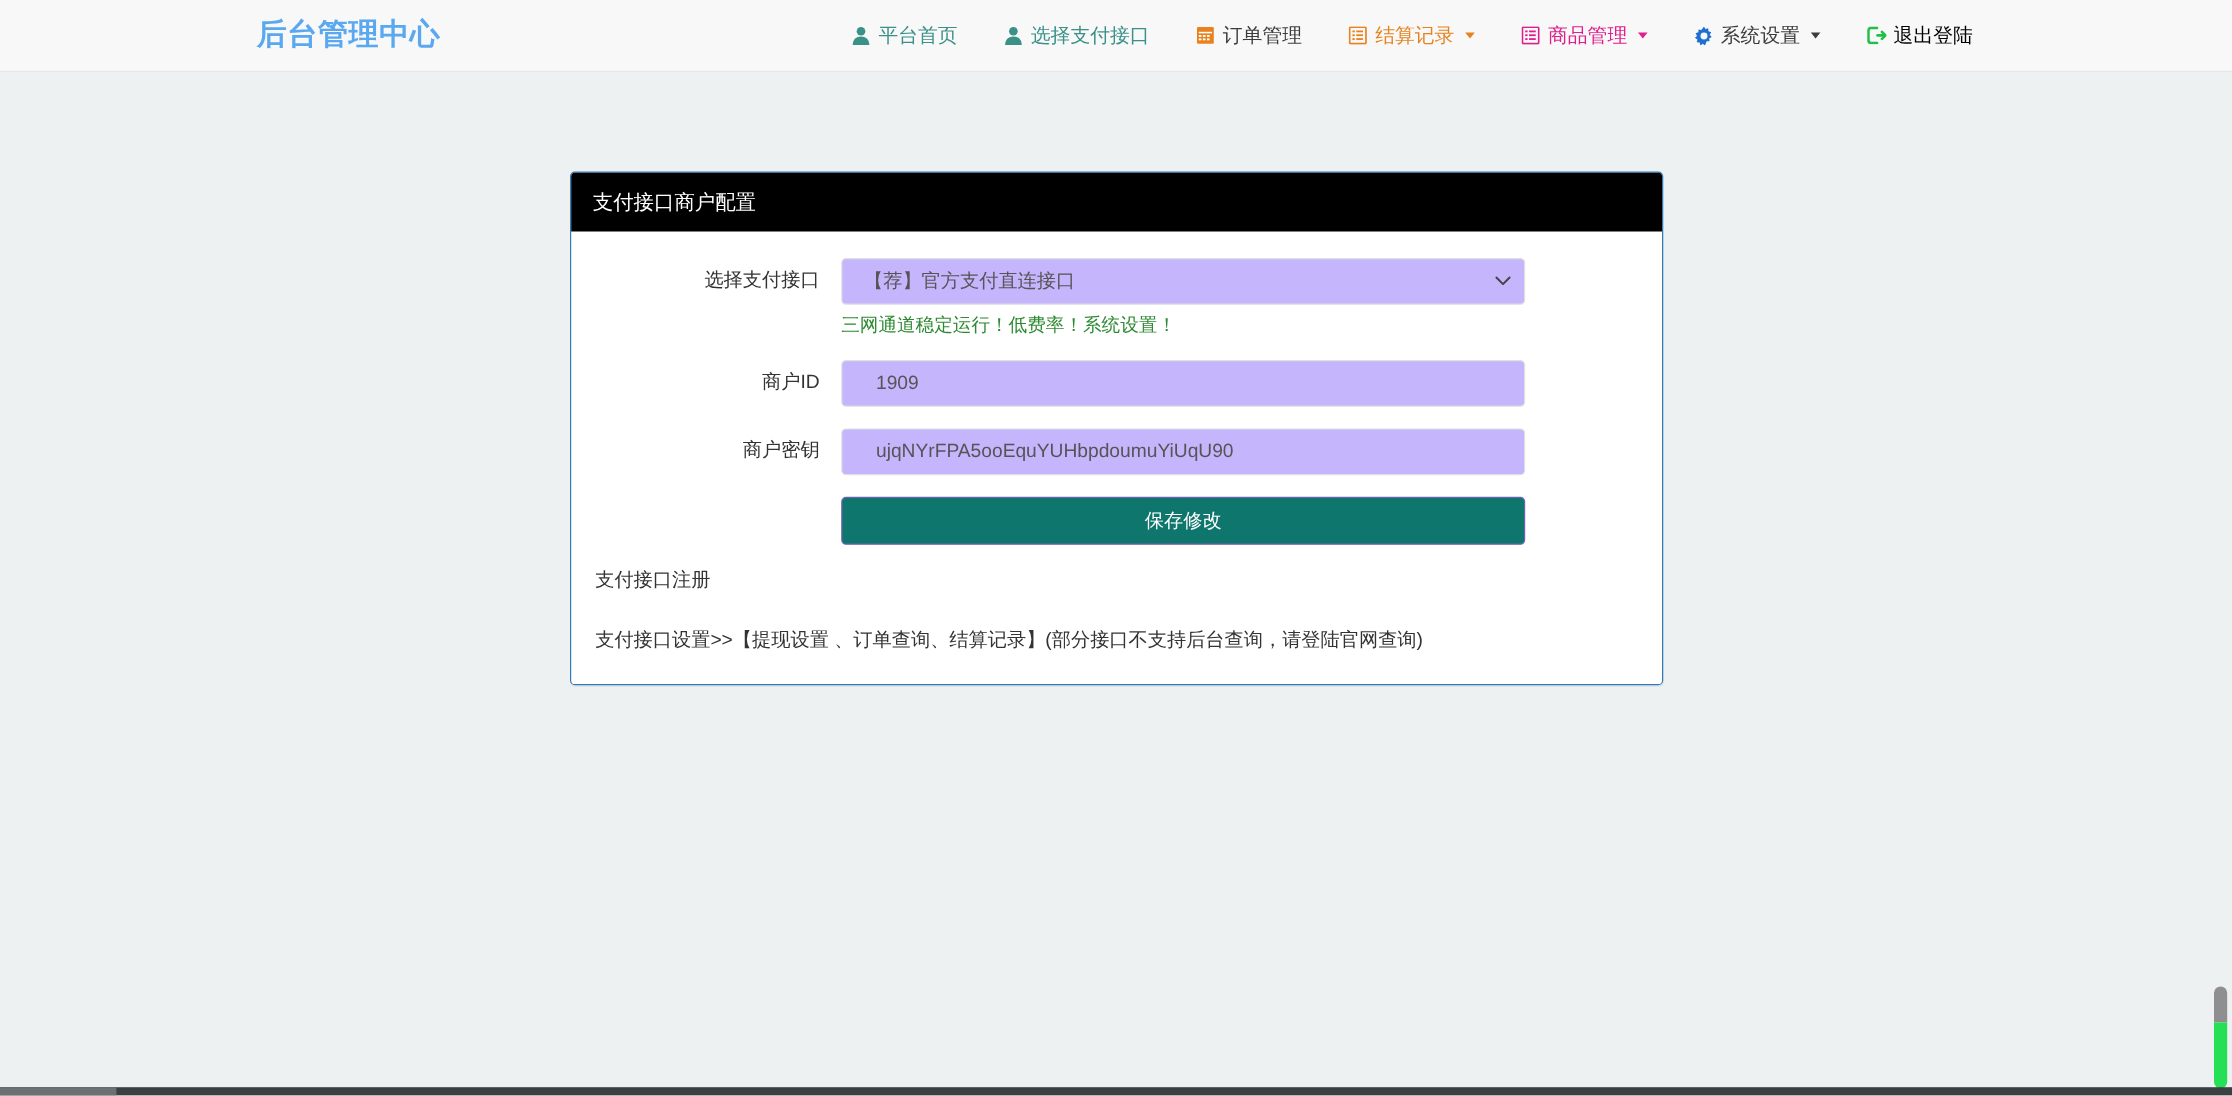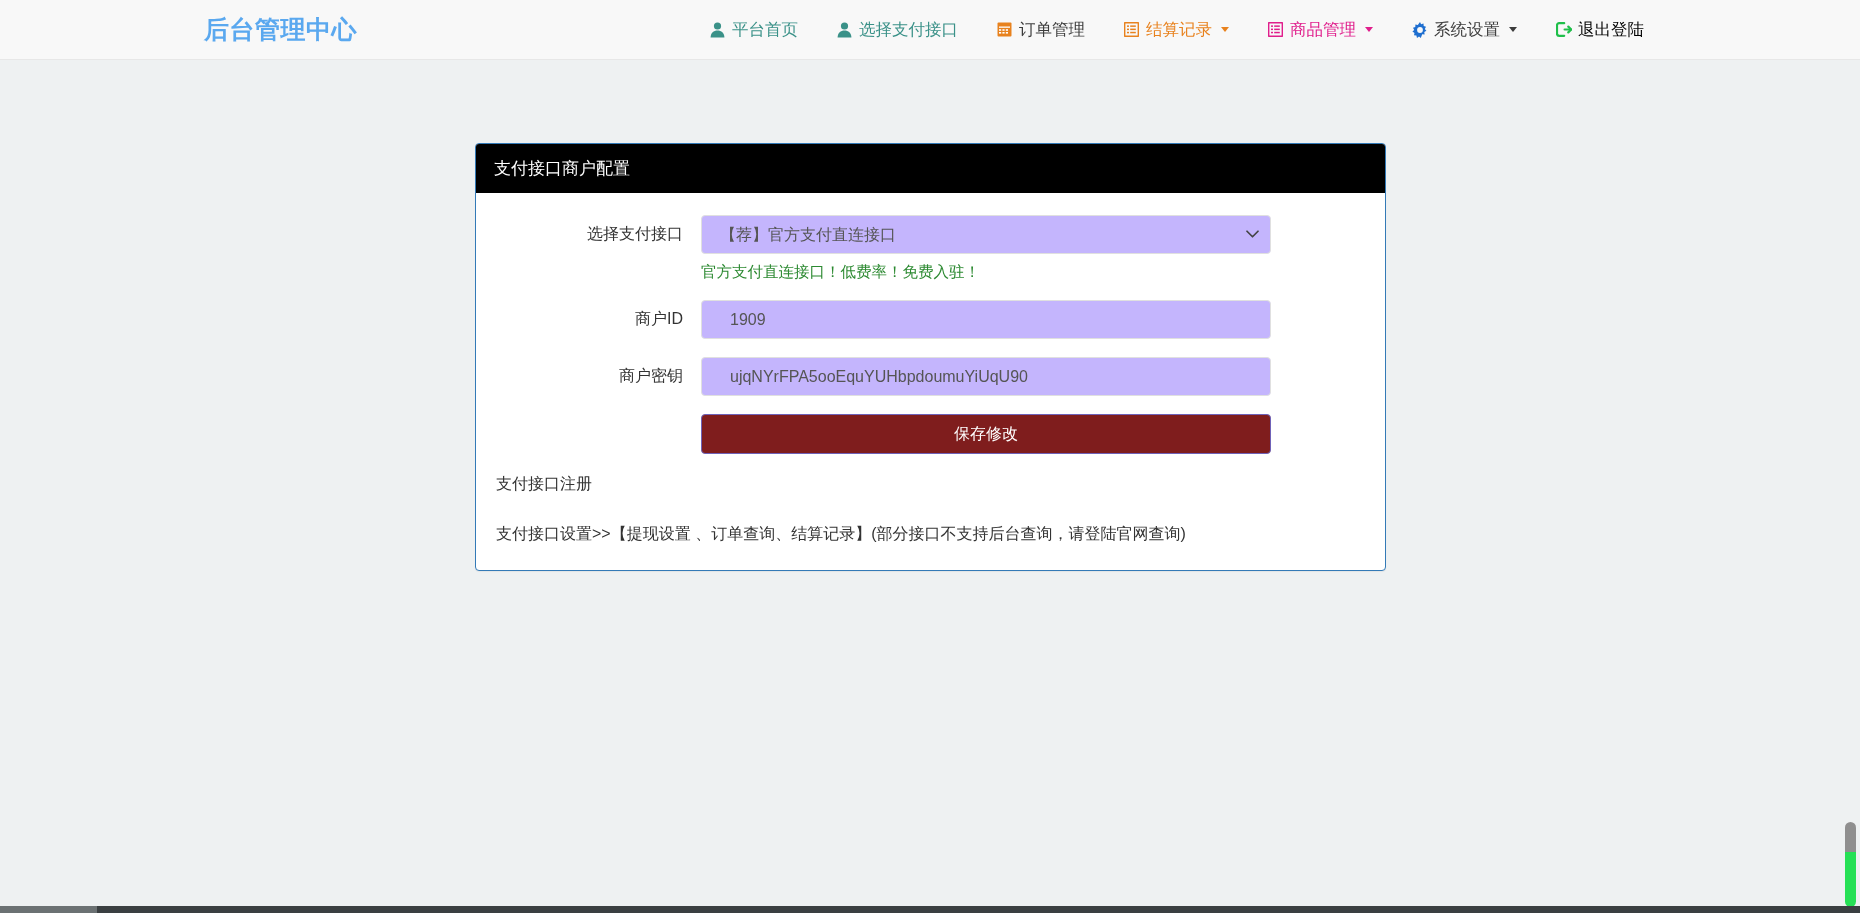--- a/index.html
+++ b/index.html
@@ -15,21 +15,21 @@
   .navbar {
     height: 60px;
     background: #f8f8f8;
     border-bottom: 1px solid #e7e7e7;
     display: flex;
     align-items: center;
     position: relative;
   }
   .brand {
     position: absolute;
-    left: 204px;
+    left: 214px;
     font-size: 25px;
     font-weight: bold;
     color: #5aa8ef;
     letter-spacing: .5px;
     line-height: 1;
   }
   .nav-items {
     position: absolute;
     left: 690px;
     display: flex;
@@ -303,42 +303,42 @@
         <div class="form-label">选择支付接口</div>
         <div class="form-ctrl">
           <div class="sel-wrap">
             <select class="sel" id="iface-select"><option value="【荐】官方支付直连接口">【荐】官方支付直连接口</option></select>
             <span class="sel-arrow">
               <svg width="13" height="9" viewBox="0 0 13 9">
                   <path d="M1 1.5 L6.5 7 L12 1.5" stroke="#444" stroke-width="1.7" fill="none" stroke-linecap="round" stroke-linejoin="round"></path>
                 </svg>
             </span>
           </div>
-          <div class="help-green" style="color: rgb(45, 138, 50);">官方支付直连接口！低费率！免费入驻！</div>
+          <div class="help-green" style="color: rgb(45, 138, 50);">三网通道稳定运行！低费率！系统设置！</div>
         </div>
       </div>
 
       <div class="form-row">
         <div class="form-label">商户ID</div>
         <div class="form-ctrl">
           <input class="inp" type="text" id="mid-input" value="1909" style="">
         </div>
       </div>
 
       <div class="form-row">
         <div class="form-label">商户密钥</div>
         <div class="form-ctrl">
           <input class="inp" type="text" id="mkey-input" value="ujqNYrFPA5ooEquYUHbpdoumuYiUqU90" style="">
         </div>
       </div>
 
       <div class="form-row">
         <div class="form-label"></div>
         <div class="form-ctrl">
-          <button class="btn-save" style="background: #7f1d1d; border-color: rgb(111, 98, 184); text-align: center;">保存修改</button>
+          <button class="btn-save" style="background: #0f766e; border-color: rgb(111, 98, 184); text-align: center;">保存修改</button>
         </div>
       </div>
 
       <div class="foot-line">支付接口注册</div>
       <div class="foot-line second">支付接口设置&gt;&gt;【提现设置 、订单查询、结算记录】(部分接口不支持后台查询，请登陆官网查询)</div>
 
     </div>
   </div>
 
   <div class="vscroll" style="background: rgb(241, 241, 241);">

